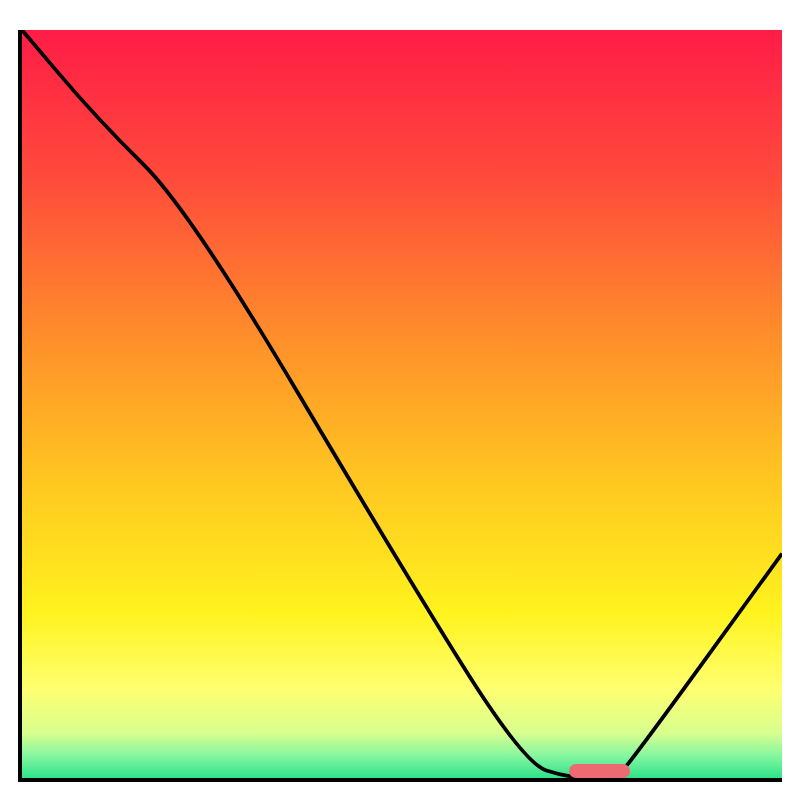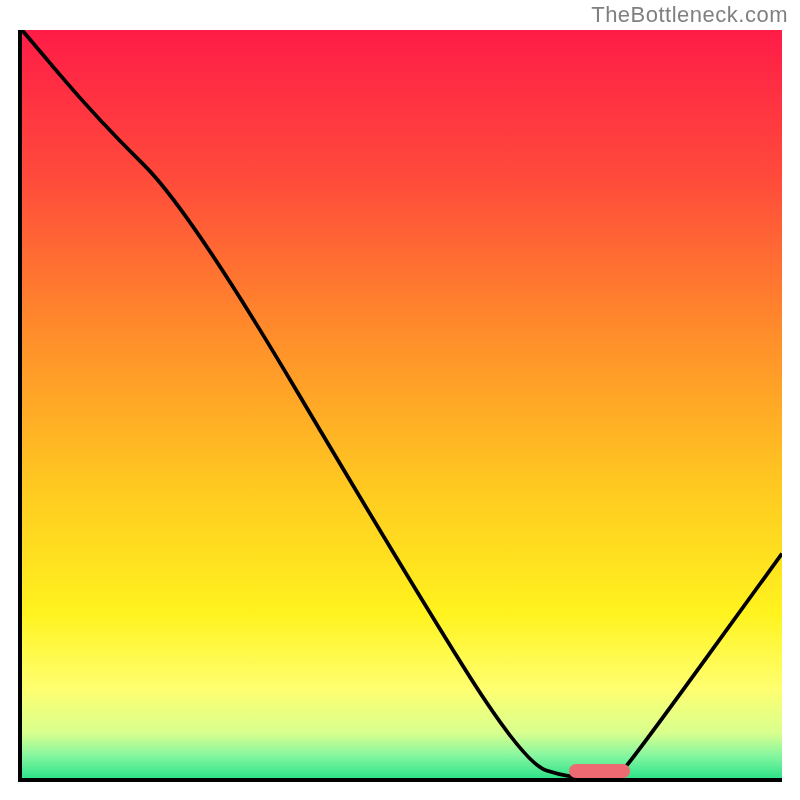--- a/index.html
+++ b/index.html
@@ -49,21 +49,20 @@
   .marker {
     position: absolute;
     height: 14px;
     border-radius: 7px;
   }
 </style>
 </head>
 <body>
 
 <div class="wrap">
-  <div class="watermark">TheBottleneck.com</div>
 
   <div class="plot">
     <svg class="bg" viewBox="0 0 100 100" preserveAspectRatio="none">
       <defs>
         <linearGradient id="grad" x1="0" y1="0" x2="0" y2="1">
             <stop offset="0%" stop-color="#ff1c47"></stop>
             <stop offset="20%" stop-color="#ff4b3b"></stop>
             <stop offset="40%" stop-color="#ff8b2b"></stop>
             <stop offset="60%" stop-color="#ffc621"></stop>
             <stop offset="78%" stop-color="#fff31e"></stop>

